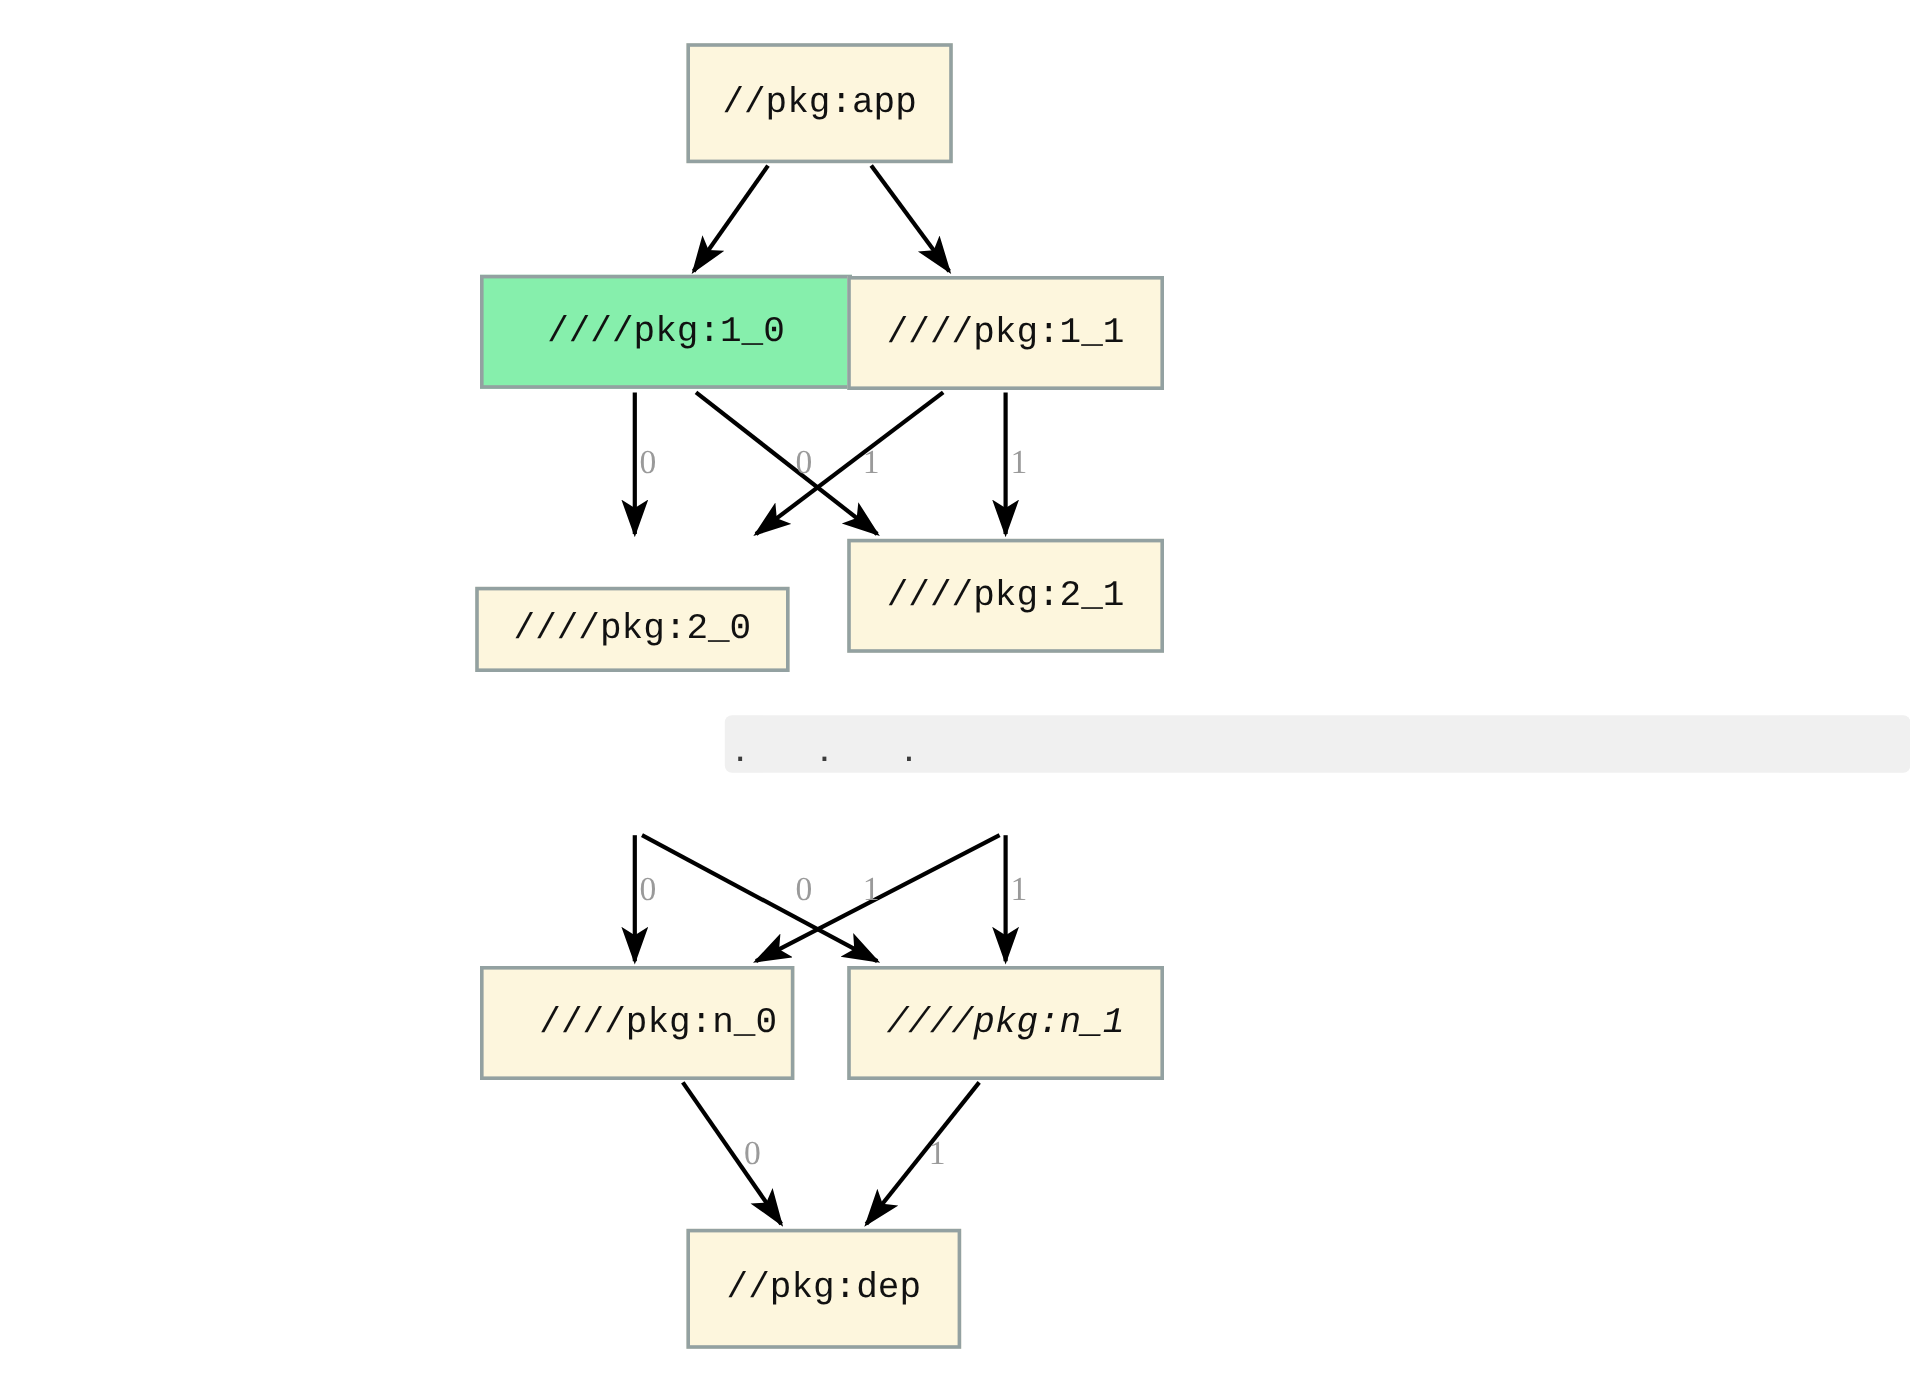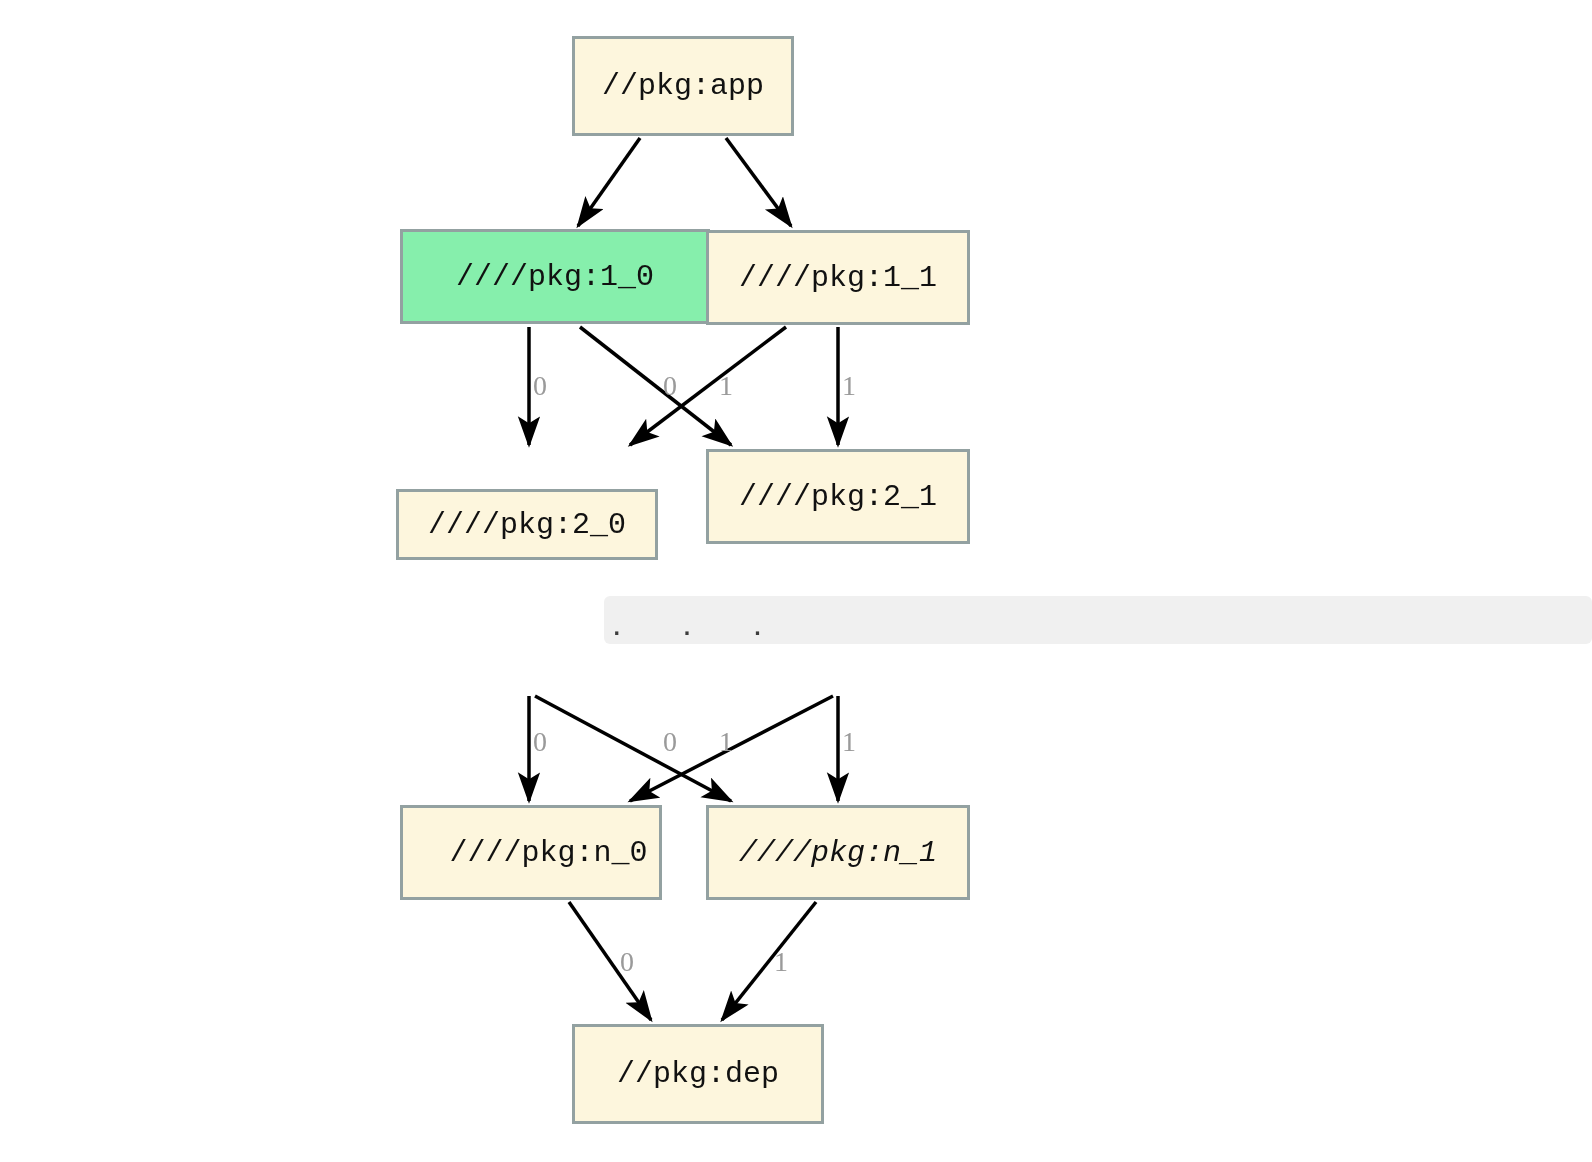--- a/index.html
+++ b/index.html
@@ -107,21 +107,21 @@
   </div>
   <div class="node-box" style="left: 706px; top: 449px; width: 264px; height: 95px; background: rgb(253, 246, 221); border-color: rgb(147, 161, 161);">
     <span class="node-label">////pkg:2_1</span>
   </div>
   <div class="node-box" style="left: 400px; top: 805px; width: 262px; height: 95px; background: rgb(253, 246, 221); border-color: rgb(147, 161, 161); padding-left: 35px;">
     <span class="node-label">////pkg:n_0</span>
   </div>
   <div class="node-box" style="left: 706px; top: 805px; width: 264px; height: 95px; background: rgb(253, 246, 221); border-color: rgb(147, 161, 161); font-style: italic;">
     <span class="node-label">////pkg:n_1</span>
   </div>
-  <div class="node-box" style="left: 572px; top: 1024px; width: 252px; height: 100px; background: rgb(253, 246, 221); border-color: rgb(147, 161, 161);">
+  <div class="node-box" style="left: 572px; top: 1024px; width: 229px; height: 100px; background: rgb(253, 246, 221); border-color: rgb(147, 161, 161);">
     <span class="node-label">//pkg:dep</span>
   </div>
 
   <div class="ellipsis-band" style="left: 604px; top: 596px; width: 988px; height: 48px; background: rgb(240, 240, 240);">
     <span class="ellipsis-dots">.  .  .</span>
   </div>
 
   <div id="edge-labels">
       <div class="edge-label" style="left: 533px; top: 372px; color: rgb(154, 154, 154);">0</div>
       <div class="edge-label" style="left: 663px; top: 372px; color: rgb(154, 154, 154);">0</div>

